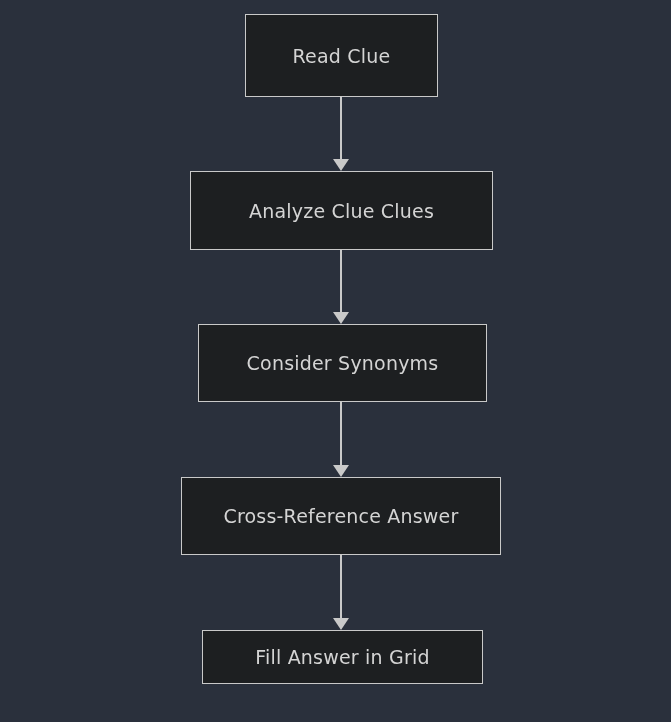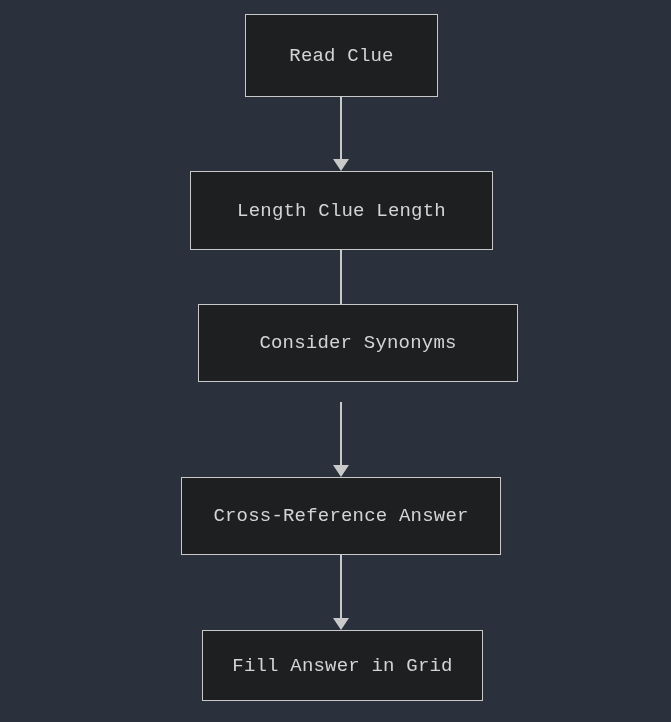--- a/index.html
+++ b/index.html
@@ -2,21 +2,21 @@
 <html style="--background: #2a303c; --node-fill: #1d1f21; --node-border: #c9c9c9; --text: #d4d4d4; --arrow: #c9c9c9;"><head>
 <meta charset="utf-8">
 <style>
   :root {
     --background: #2a303c;
     --node-fill: #1d1f21;
     --node-border: #c9c9c9;
     --text: #d4d4d4;
     --arrow: #c9c9c9;
   }
-  * { margin: 0; padding: 0; box-sizing: border-box; font-family: Liberation Mono, monospace; }
+  * { margin: 0; padding: 0; box-sizing: border-box; }
   html, body {
     width: 671px; height: 722px;
     background: var(--background);
     font-family: "DejaVu Sans", "Liberation Sans", sans-serif;
     overflow: hidden;
   }
   .canvas {
     position: relative;
     width: 671px; height: 722px;
     background: var(--background);
@@ -28,23 +28,23 @@
     color: var(--text);
     display: flex;
     align-items: center;
     justify-content: center;
     font-size: 19px;
     letter-spacing: 0.2px;
     text-align: center;
   }
   .node-1 { left: 245px; top: 14px;  width: 193px; height: 83px; }
   .node-2 { left: 190px; top: 171px; width: 303px; height: 79px; }
-  .node-3 { left: 198px; top: 304px; width: 320px; height: 78px; }
+  .node-3 { left: 198px; top: 324px; width: 289px; height: 78px; }
   .node-4 { left: 181px; top: 477px; width: 320px; height: 78px; }
-  .node-5 { left: 202px; top: 630px; width: 281px; height: 71px; }
+  .node-5 { left: 202px; top: 630px; width: 281px; height: 54px; }
 
   .edge-line {
     position: absolute;
     left: 340px;
     width: 2px;
     background: var(--arrow);
   }
   .edge-line-1 { top: 97px;  height: 62px; }
   .edge-line-2 { top: 250px; height: 62px; }
   .edge-line-3 { top: 402px; height: 63px; }
@@ -69,21 +69,21 @@
 <div class="canvas">
 
   <div class="node node-1">
     <span>Read Clue</span>
   </div>
 
   <div class="edge-line edge-line-1"></div>
   <div class="arrowhead arrowhead-1"></div>
 
   <div class="node node-2">
-    <span>Length Clue Length</span>
+    <span>Analyze Clue Clues</span>
   </div>
 
   <div class="edge-line edge-line-2"></div>
   <div class="arrowhead arrowhead-2"></div>
 
   <div class="node node-3">
     <span>Consider Synonyms</span>
   </div>
 
   <div class="edge-line edge-line-3"></div>

